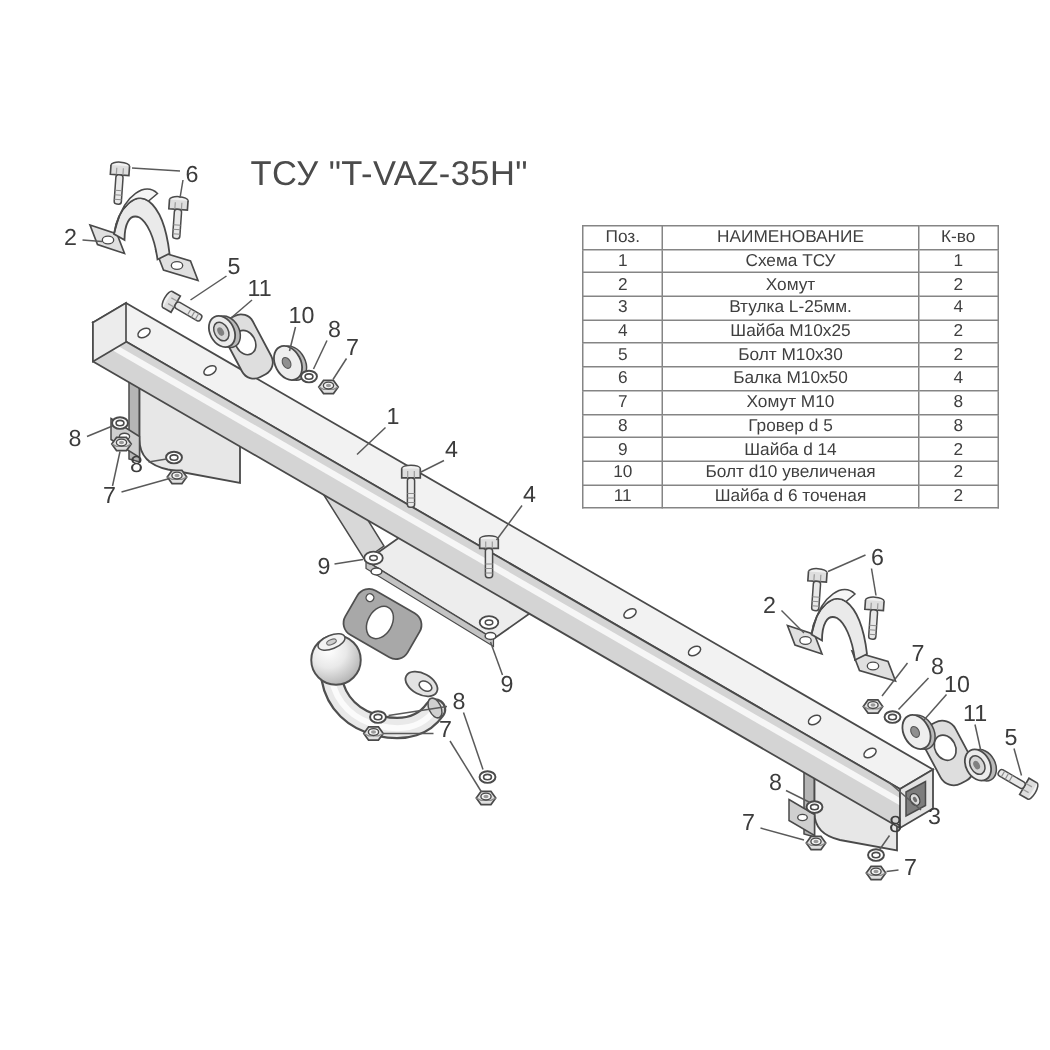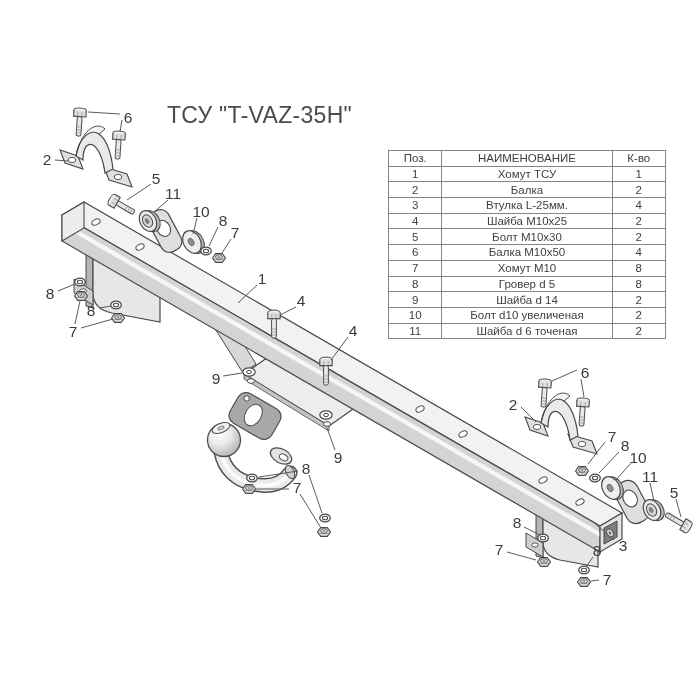--- a/index.html
+++ b/index.html
@@ -41,26 +41,26 @@
       <col class="col-qty">
     </colgroup>
   <tbody>
       <tr>
         <td>Поз.</td>
         <td>НАИМЕНОВАНИЕ</td>
         <td>К-во</td>
       </tr>
       <tr>
         <td>1</td>
-        <td>Хомут ТСУ</td>
+        <td>Схема ТСУ</td>
         <td>1</td>
       </tr>
       <tr>
         <td>2</td>
-        <td>Балка</td>
+        <td>Хомут</td>
         <td>2</td>
       </tr>
       <tr>
         <td>3</td>
         <td>Втулка L-25мм.</td>
         <td>4</td>
       </tr>
       <tr>
         <td>4</td>
         <td>Шайба М10х25</td>

